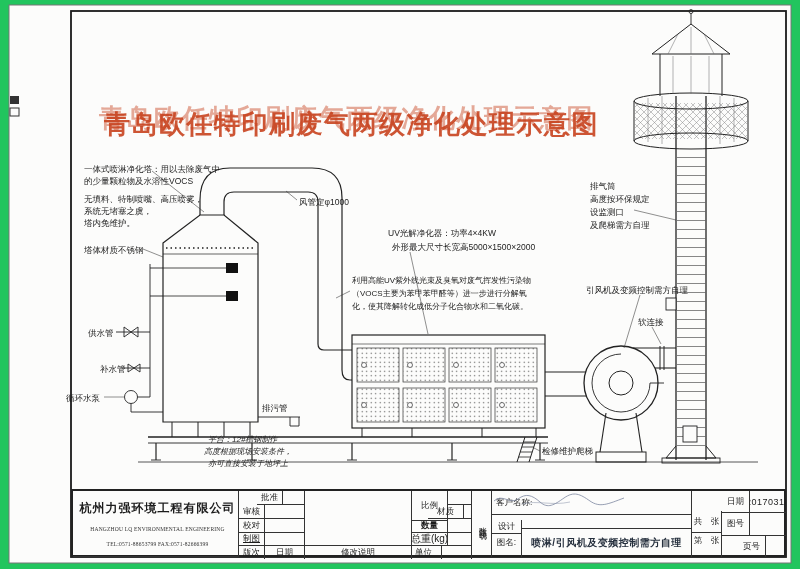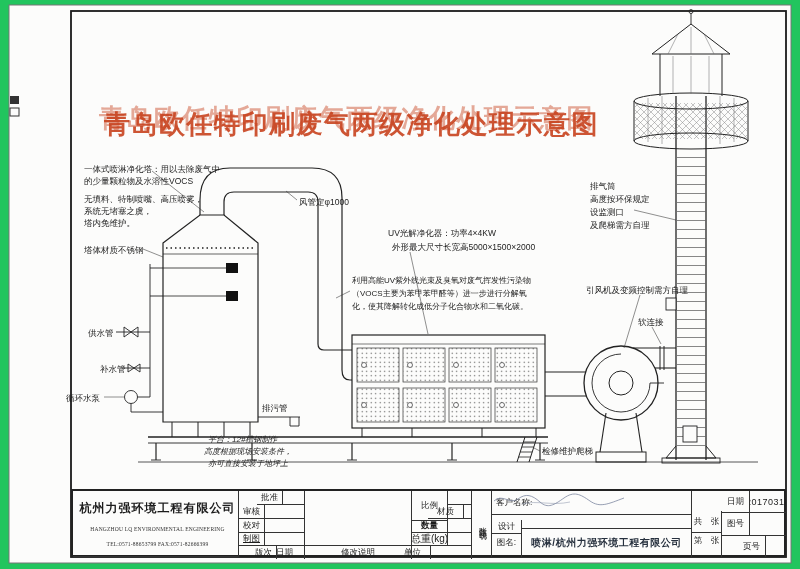--- a/index.html
+++ b/index.html
@@ -264,48 +264,48 @@
   <div class="c" style="left:184px;top:0;width:26px;height:14px;">批准</div>
   <div class="c" style="left:166px;top:14px;width:26px;height:14px;">审核</div>
   <div class="c" style="left:166px;top:28px;width:26px;height:14px;font-family:Liberation Serif, serif;">校对</div>
   <div class="c" style="left:166px;top:42px;width:26px;height:13px;text-decoration:underline;">制图</div>
   <div class="c" style="left:192px;top:0;width:40px;height:14px;"></div>
   <div class="c" style="left:192px;top:14px;width:40px;height:14px;"></div>
   <div class="c" style="left:192px;top:28px;width:40px;height:14px;"></div>
   <div class="c" style="left:192px;top:42px;width:40px;height:13px;"></div>
   <div class="c" style="left:232px;top:0;width:107px;height:55px;"></div>
 
-  <div class="c nb" style="left:178px;top:55px;width:26px;height:13px;">版次</div>
+  <div class="c nb" style="left:166px;top:55px;width:26px;height:13px;">版次</div>
   <div class="c nb" style="left:192px;top:55px;width:40px;height:13px;">日期</div>
   <div class="c nb" style="left:232px;top:55px;width:107px;height:13px;">修改说明</div>
 
   <div class="c" style="left:339px;top:0;width:36px;height:30px;">比例</div>
   <div class="c" style="left:355px;top:14px;width:36px;height:14px;">材质</div>
   <div class="c" style="left:339px;top:28px;width:36px;height:14px;font-weight:bold;">数量</div>
   <div class="c" style="left:339px;top:42px;width:36px;height:13px;font-size:10px;">总重(kg)</div>
-  <div class="c nb" style="left:322px;top:55px;width:36px;height:13px;">单位</div>
+  <div class="c nb" style="left:333px;top:55px;width:36px;height:13px;">单位</div>
   <div class="c" style="left:375px;top:0;width:24px;height:14px;"></div>
   <div class="c" style="left:375px;top:14px;width:24px;height:14px;"></div>
   <div class="c" style="left:375px;top:28px;width:24px;height:14px;"></div>
   <div class="c" style="left:375px;top:42px;width:24px;height:13px;"></div>
   <div class="c nb" style="left:375px;top:55px;width:24px;height:13px;"></div>
 
   <div class="c nb vert" style="left:399px;top:0;width:20px;height:66px;">张数说明</div>
 
   <div class="c cl" style="left:419px;top:0;width:200px;height:24px;gap:4px;">
     <span>客户名称:</span>
     <svg width="140" height="16">
       <path d="M2,10 C10,2 18,14 26,8 S40,4 48,11 S62,14 72,7 S88,3 98,10 S116,13 132,7" stroke="#7d87a0" stroke-width="1" fill="none" opacity="0.8"></path>
       <path d="M30,13 C45,9 60,15 78,11" stroke="#7d87a0" stroke-width="0.8" fill="none" opacity="0.6"></path>
     </svg>
   </div>
   <div class="c" style="left:419px;top:29px;width:30px;height:14px;">设计</div>
   <div class="c" style="left:449px;top:24px;width:170px;height:14px;"></div>
   <div class="c nb" style="left:419px;top:38px;width:30px;height:28px;">图名:</div>
-  <div class="c nb figname" style="left:449px;top:38px;width:170px;height:28px;">喷淋/杭州力强环境工程有限公司</div>
+  <div class="c nb figname" style="left:449px;top:38px;width:170px;height:28px;">喷淋/引风机及变频控制需方自理</div>
 
   <div class="c" style="left:619px;top:0;width:30px;height:22px;margin-top:20px;">共　张</div>
   <div class="c nb" style="left:619px;top:34px;width:30px;height:32px;">第　张</div>
   <div class="c" style="left:649px;top:0;width:28px;height:22px;">日期</div>
   <div class="c" style="left:649px;top:22px;width:28px;height:23px;text-align:right;">图号</div>
   <div class="c nb" style="left:649px;top:45px;width:28px;height:21px;margin-left:16px;">页号</div>
   <div class="c nr dateval" style="left:677px;top:0;width:36px;height:22px;">20170316</div>
   <div class="c nr" style="left:677px;top:22px;width:36px;height:23px;"></div>
   <div class="c nr nb" style="left:677px;top:45px;width:36px;height:21px;"></div>
 </div>

